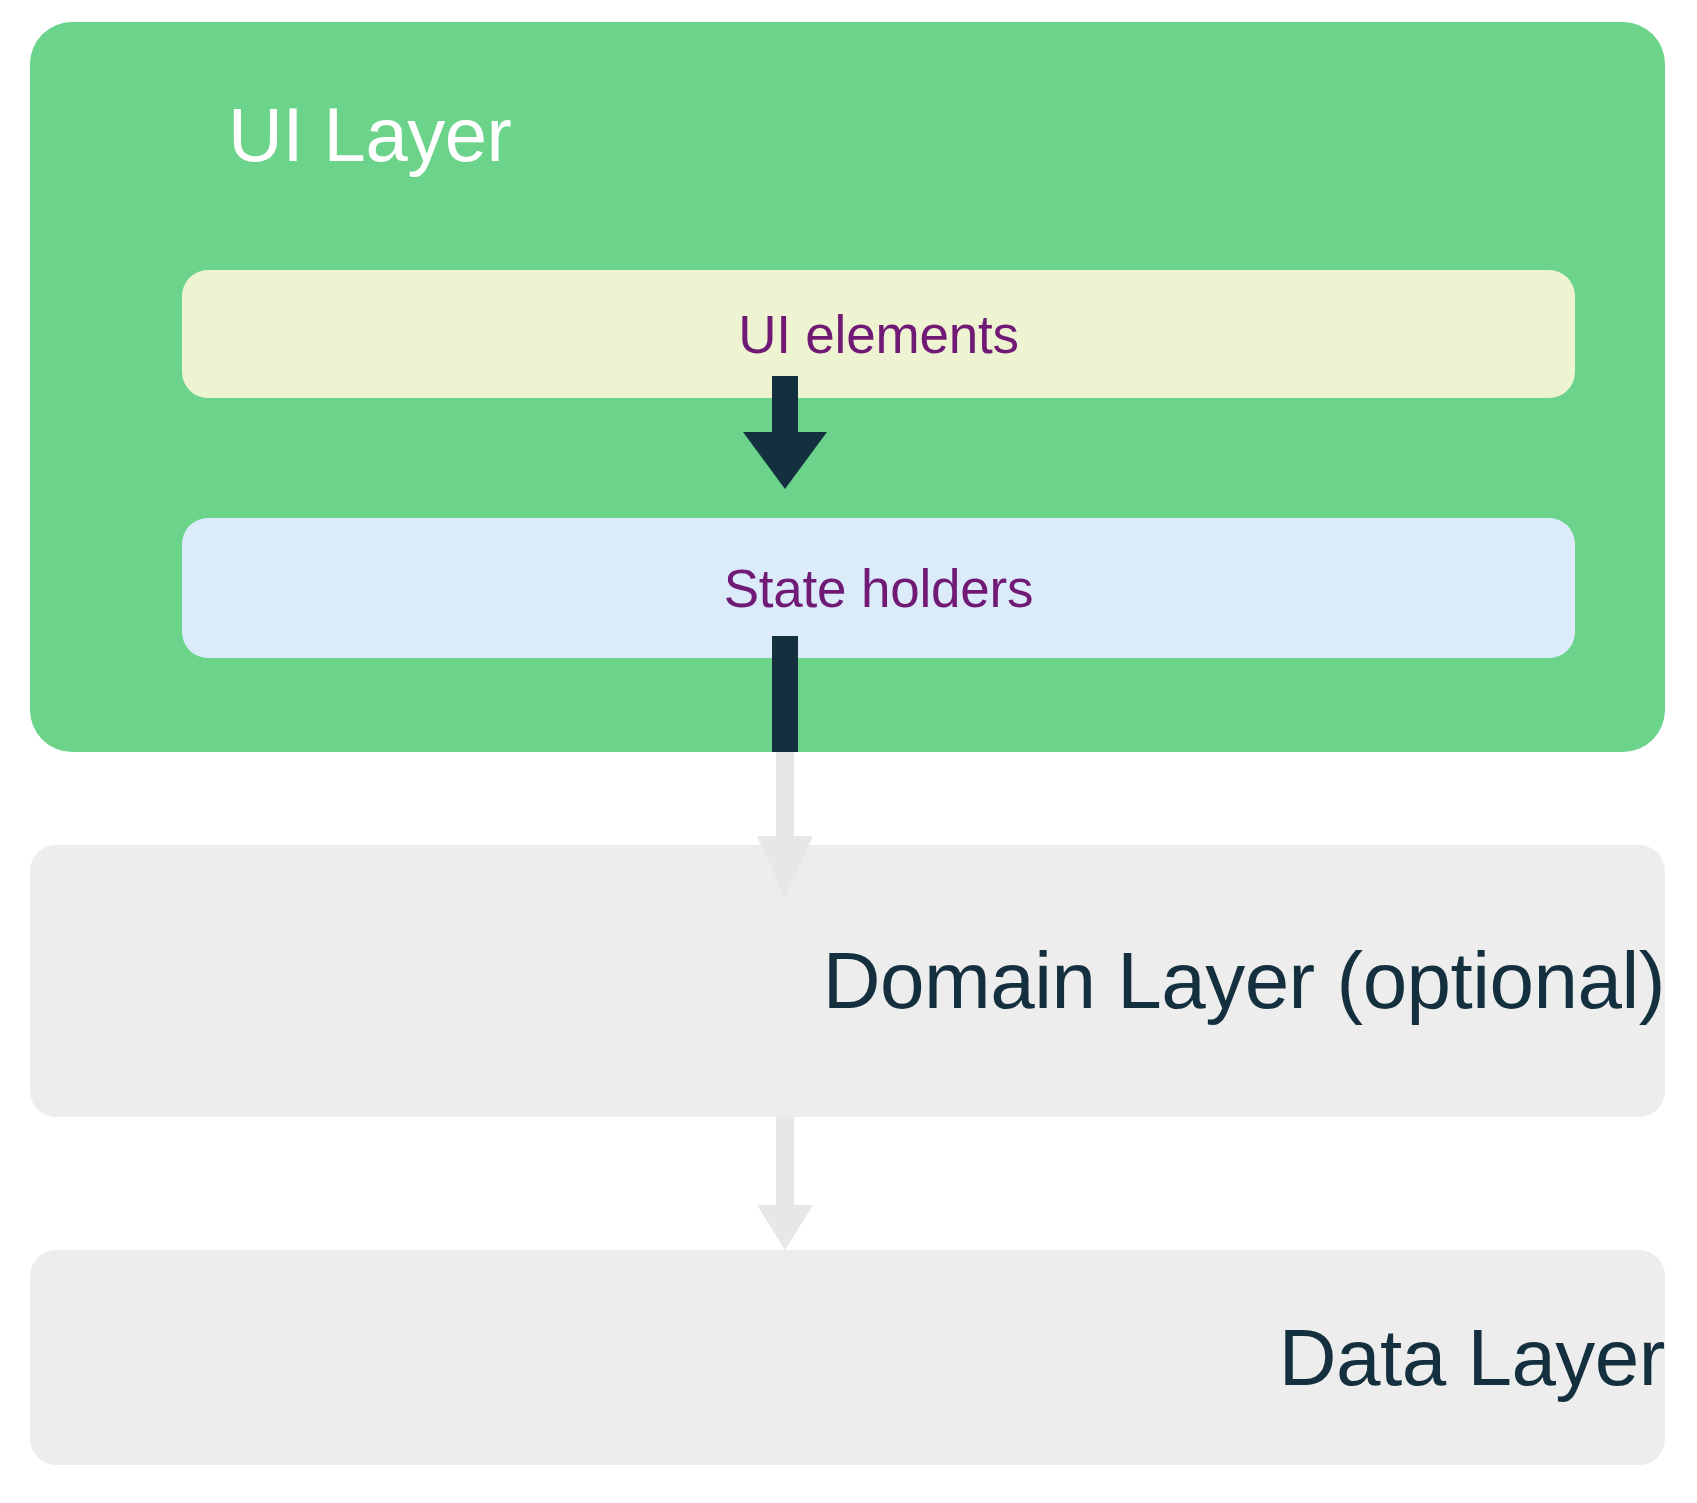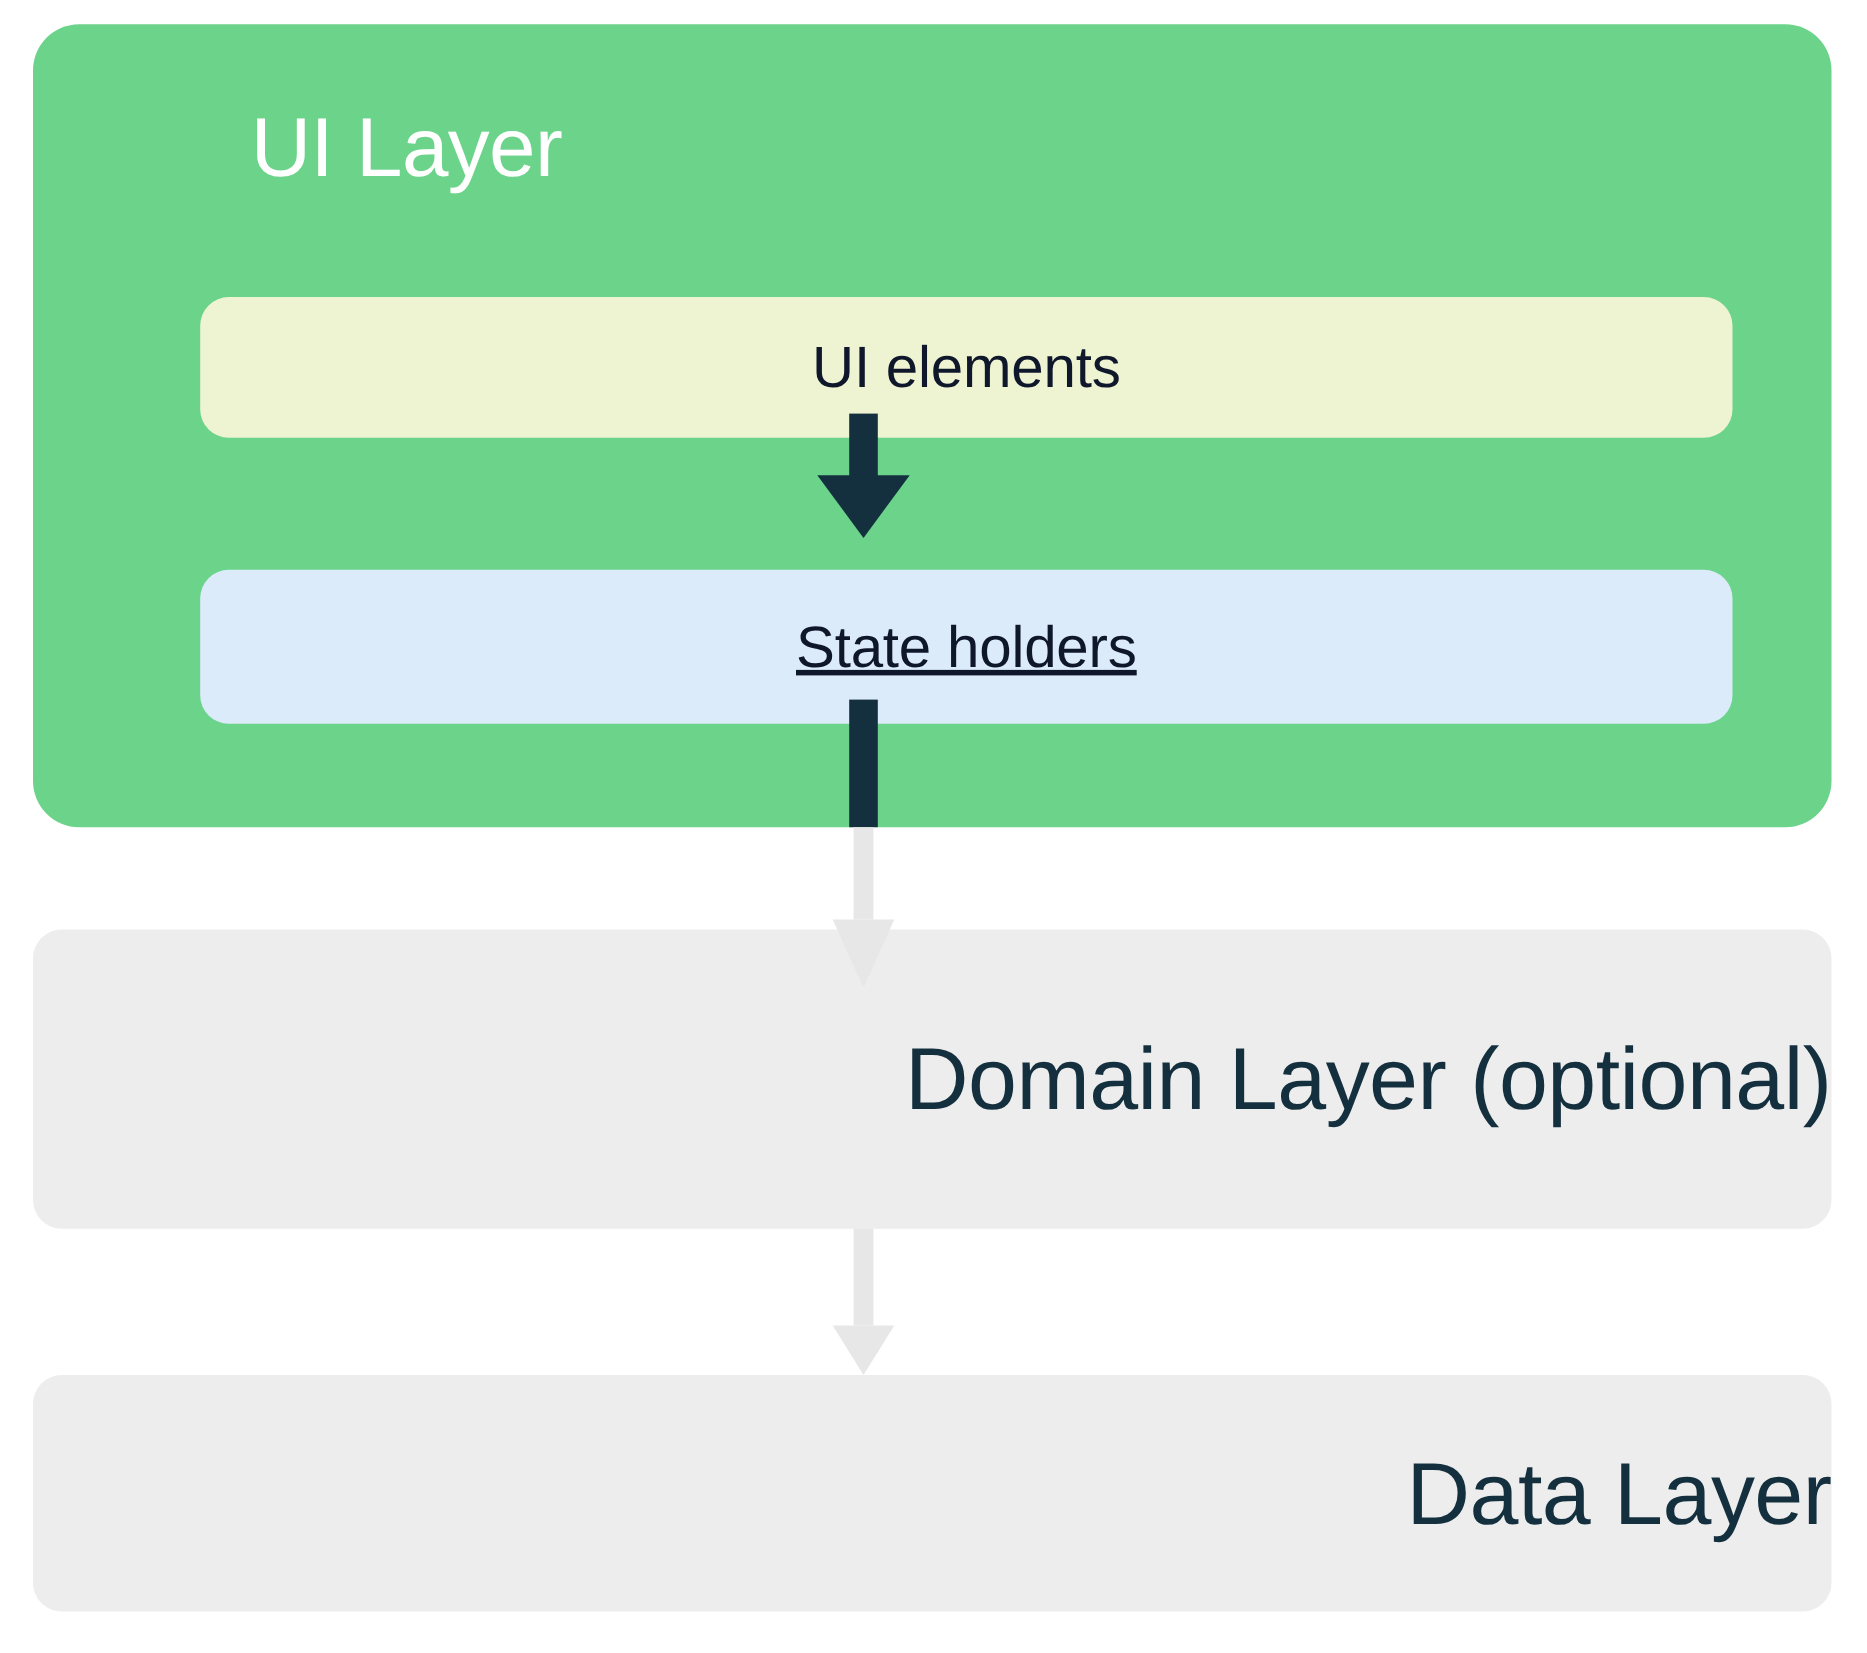--- a/index.html
+++ b/index.html
@@ -47,36 +47,35 @@
   
   .inner-pill {
     position: absolute;
     left: 152px;
     width: 1393px;
     border-radius: 26px;
     display: flex;
     align-items: center;
     justify-content: center;
     font-size: 53px;
-    color: #0f172a;
+    color: #701a75;
     letter-spacing: -0.2px;
     white-space: nowrap;
   }
 
   .pill-ui-elements {
     top: 248px;
     height: 128px;
     background: #EEF3D2;
   }
 
   .pill-state-holders {
     top: 496px;
     height: 140px;
     background: #DCEBFA;
-    text-decoration: underline;
   }
 
   
   .layer-card {
     position: absolute;
     left: 30px;
     width: 1635px;
     border-radius: 26px;
     background: #EDEDED;
     display: flex;

